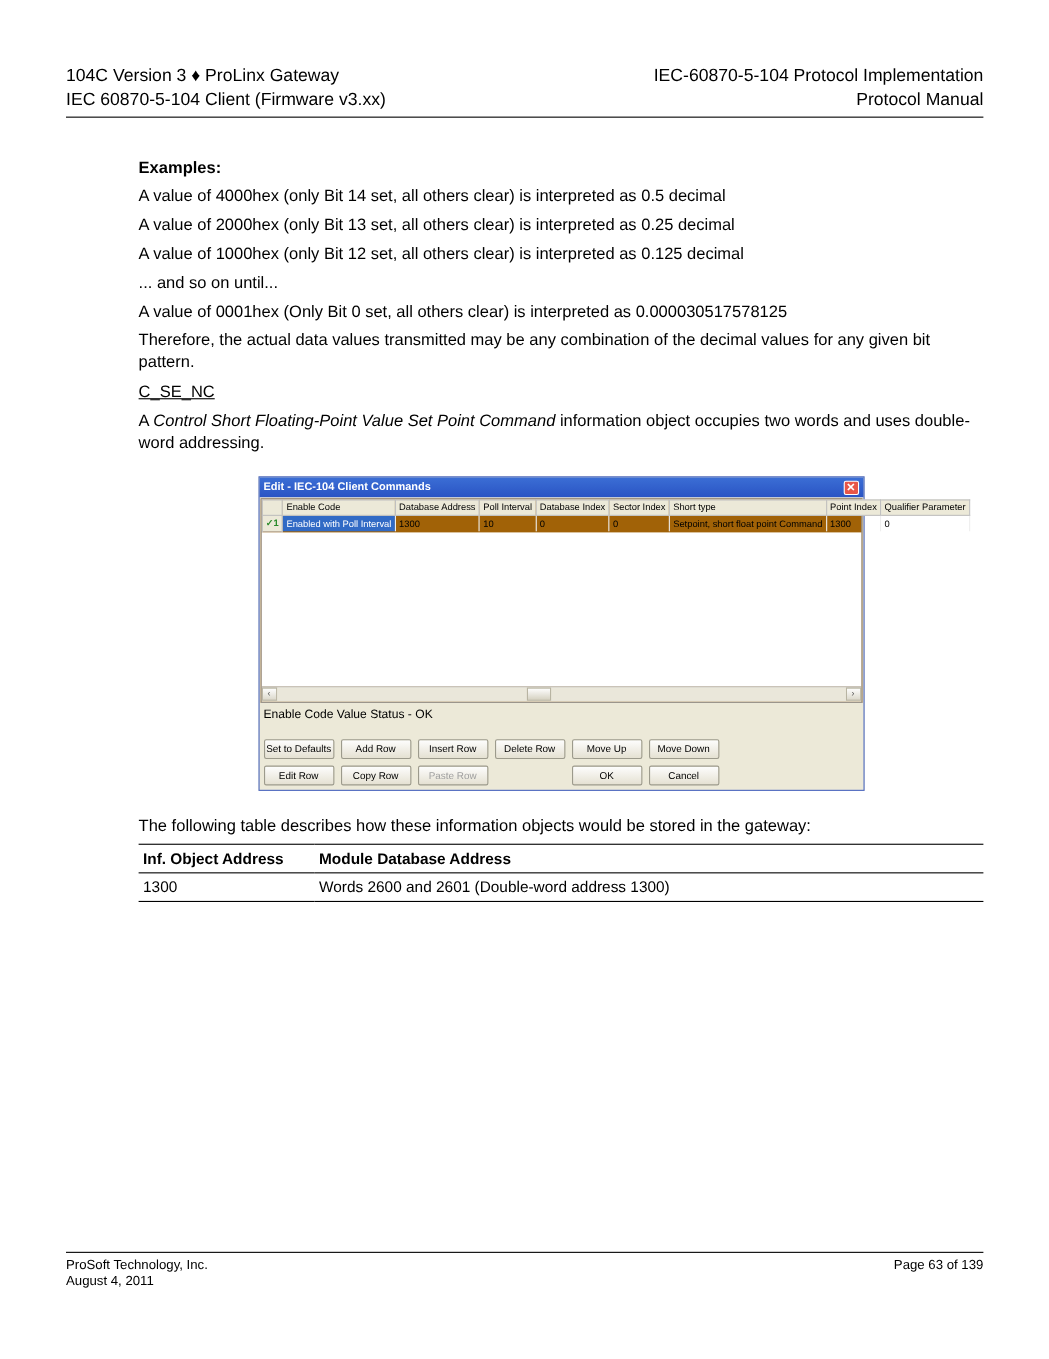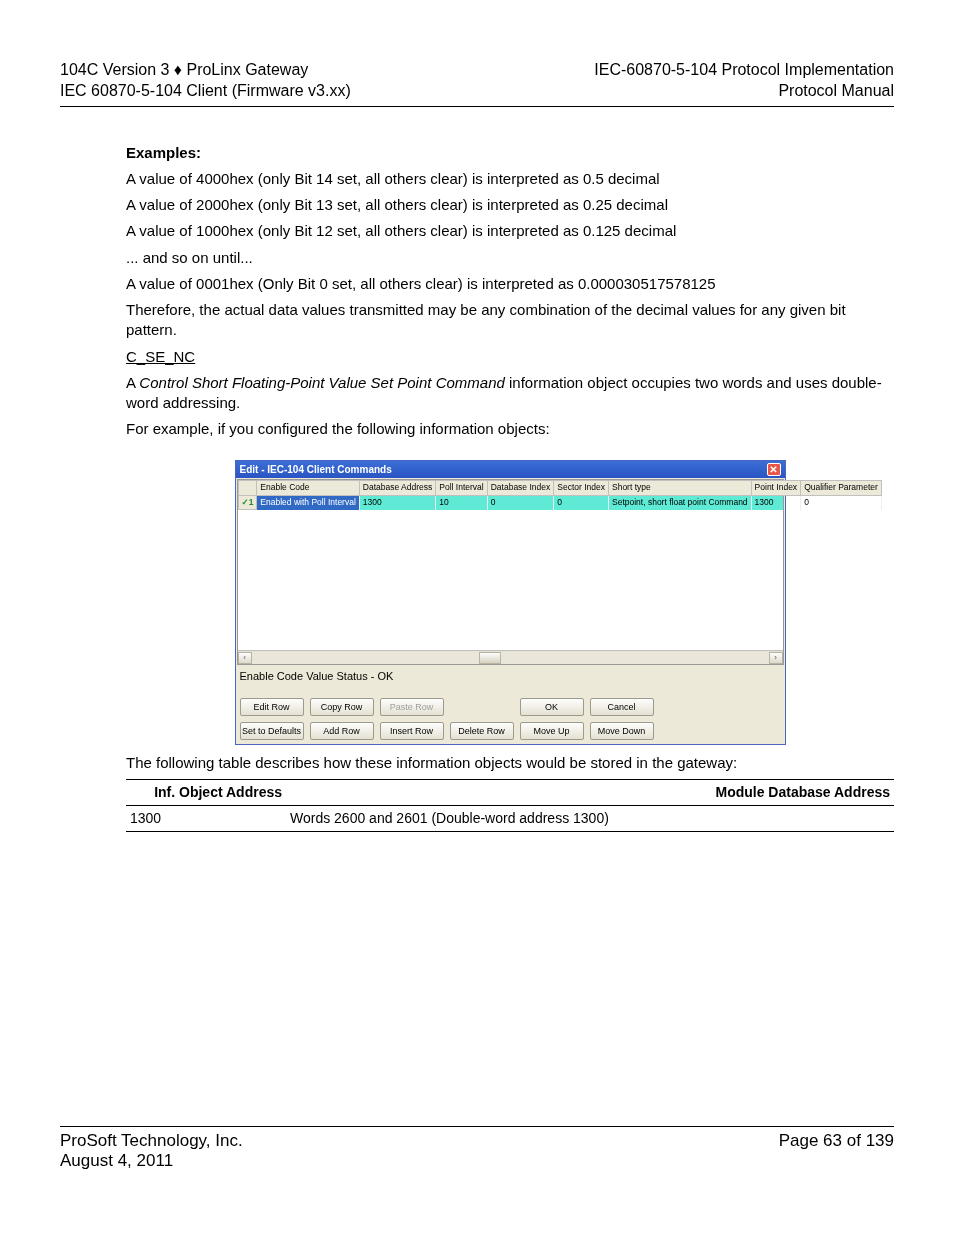--- a/index.html
+++ b/index.html
@@ -29,21 +29,21 @@
     font-size: 15px;
     line-height: 1.35;
   }
   .content p { margin: 6px 0; }
   .bold { font-weight: bold; }
   .italic { font-style: italic; }
   .sec-heading { text-decoration: underline; margin-top: 20px; margin-bottom: 4px; }
   
   .dlg {
     width: 551px;
-    margin: 20px auto 8px auto;
+    margin: 20px auto 22px auto;
     border: 1px solid #4a67c0;
     background: #ece9d8;
     font-family: Tahoma, Arial, sans-serif;
     font-size: 9px;
   }
   .dlg-title {
     background: linear-gradient(#3b6ed5, #2a54c4);
     color: #fff;
     font-weight: bold;
     font-size: 10px;
@@ -59,21 +59,21 @@
     width: 14px;
     height: 13px;
     font-size: 10px;
     line-height: 11px;
     text-align: center;
     font-weight: bold;
     border-radius: 2px;
   }
   .dlg-body { padding: 0; }
   .grid {
-    background: #5eead4;
+    background: #a16207;
     border: 1px solid #999;
     margin: 1px;
   }
   .grid table {
     border-collapse: collapse;
     width: 100%;
     font-size: 8.5px;
   }
   .grid th {
     background: #ece9d8;
@@ -149,36 +149,36 @@
   }
   .btn.disabled { color: #a0a0a0; }
   
   .storetbl {
     border-collapse: collapse;
     width: 100%;
     font-size: 14px;
     margin-top: 4px;
   }
   .storetbl th {
-    text-align: right;
+    text-align: left;
     font-weight: bold;
     border-top: 1.5px solid #000;
     border-bottom: 1px solid #000;
     padding: 3px 4px;
   }
   .storetbl td {
     border-bottom: 1.5px solid #000;
     padding: 3px 4px;
   }
   
   .ftr {
     position: absolute;
     left: 60px; right: 60px;
     bottom: 64px;
-    font-size: 17px;
+    font-size: 12px;
   }
   .ftr .line {
     border-top: 1.5px solid #000;
     padding-top: 4px;
     display: flex;
     justify-content: space-between;
   }
 </style>
 </head>
 <body>
@@ -201,21 +201,20 @@
     <p>A value of 2000hex (only Bit 13 set, all others clear) is interpreted as 0.25 decimal</p>
     <p>A value of 1000hex (only Bit 12 set, all others clear) is interpreted as 0.125 decimal</p>
     <p>... and so on until...</p>
     <p>A value of 0001hex (Only Bit 0 set, all others clear) is interpreted as 0.000030517578125</p>
     <p>Therefore, the actual data values transmitted may be any combination of the decimal values for any given bit pattern.</p>
 
     <p class="sec-heading">C_SE_NC</p>
     <p>
       <span>A </span><span class="italic">Control Short Floating-Point Value Set Point Command</span><span> information object occupies two words and uses double-word addressing.</span>
     </p>
-    <p>For example, if you configured the following information objects:</p>
 
     <div class="dlg">
       <div class="dlg-title">
         <span>Edit - IEC-104 Client Commands</span>
         <span class="close">✕</span>
       </div>
       <div class="dlg-body">
         <div class="grid">
           <table>
             <tbody>
@@ -249,34 +248,34 @@
           <div class="scrollbar">
             <div class="arrow">‹</div>
             <div class="track">
                 <div class="thumb"></div>
               </div>
             <div class="arrow right">›</div>
           </div>
         </div>
         <div class="status">Enable Code Value Status - OK</div>
         <div class="btnrow">
+          <div class="btn">Set to Defaults</div>
+          <div class="btn">Add Row</div>
+          <div class="btn">Insert Row</div>
+          <div class="btn">Delete Row</div>
+          <div class="btn">Move Up</div>
+          <div class="btn">Move Down</div>
+        </div>
+        <div class="btnrow">
           <div class="btn">Edit Row</div>
           <div class="btn">Copy Row</div>
           <div class="btn disabled">Paste Row</div>
           <div style="width:64px"></div>
           <div class="btn">OK</div>
           <div class="btn">Cancel</div>
-        </div>
-        <div class="btnrow">
-          <div class="btn">Set to Defaults</div>
-          <div class="btn">Add Row</div>
-          <div class="btn">Insert Row</div>
-          <div class="btn">Delete Row</div>
-          <div class="btn">Move Up</div>
-          <div class="btn">Move Down</div>
         </div>
       </div>
     </div>
 
     <p>The following table describes how these information objects would be stored in the gateway:</p>
 
     <table class="storetbl">
       <tbody>
           <tr>
         <th style="width:160px">Inf. Object Address</th>

